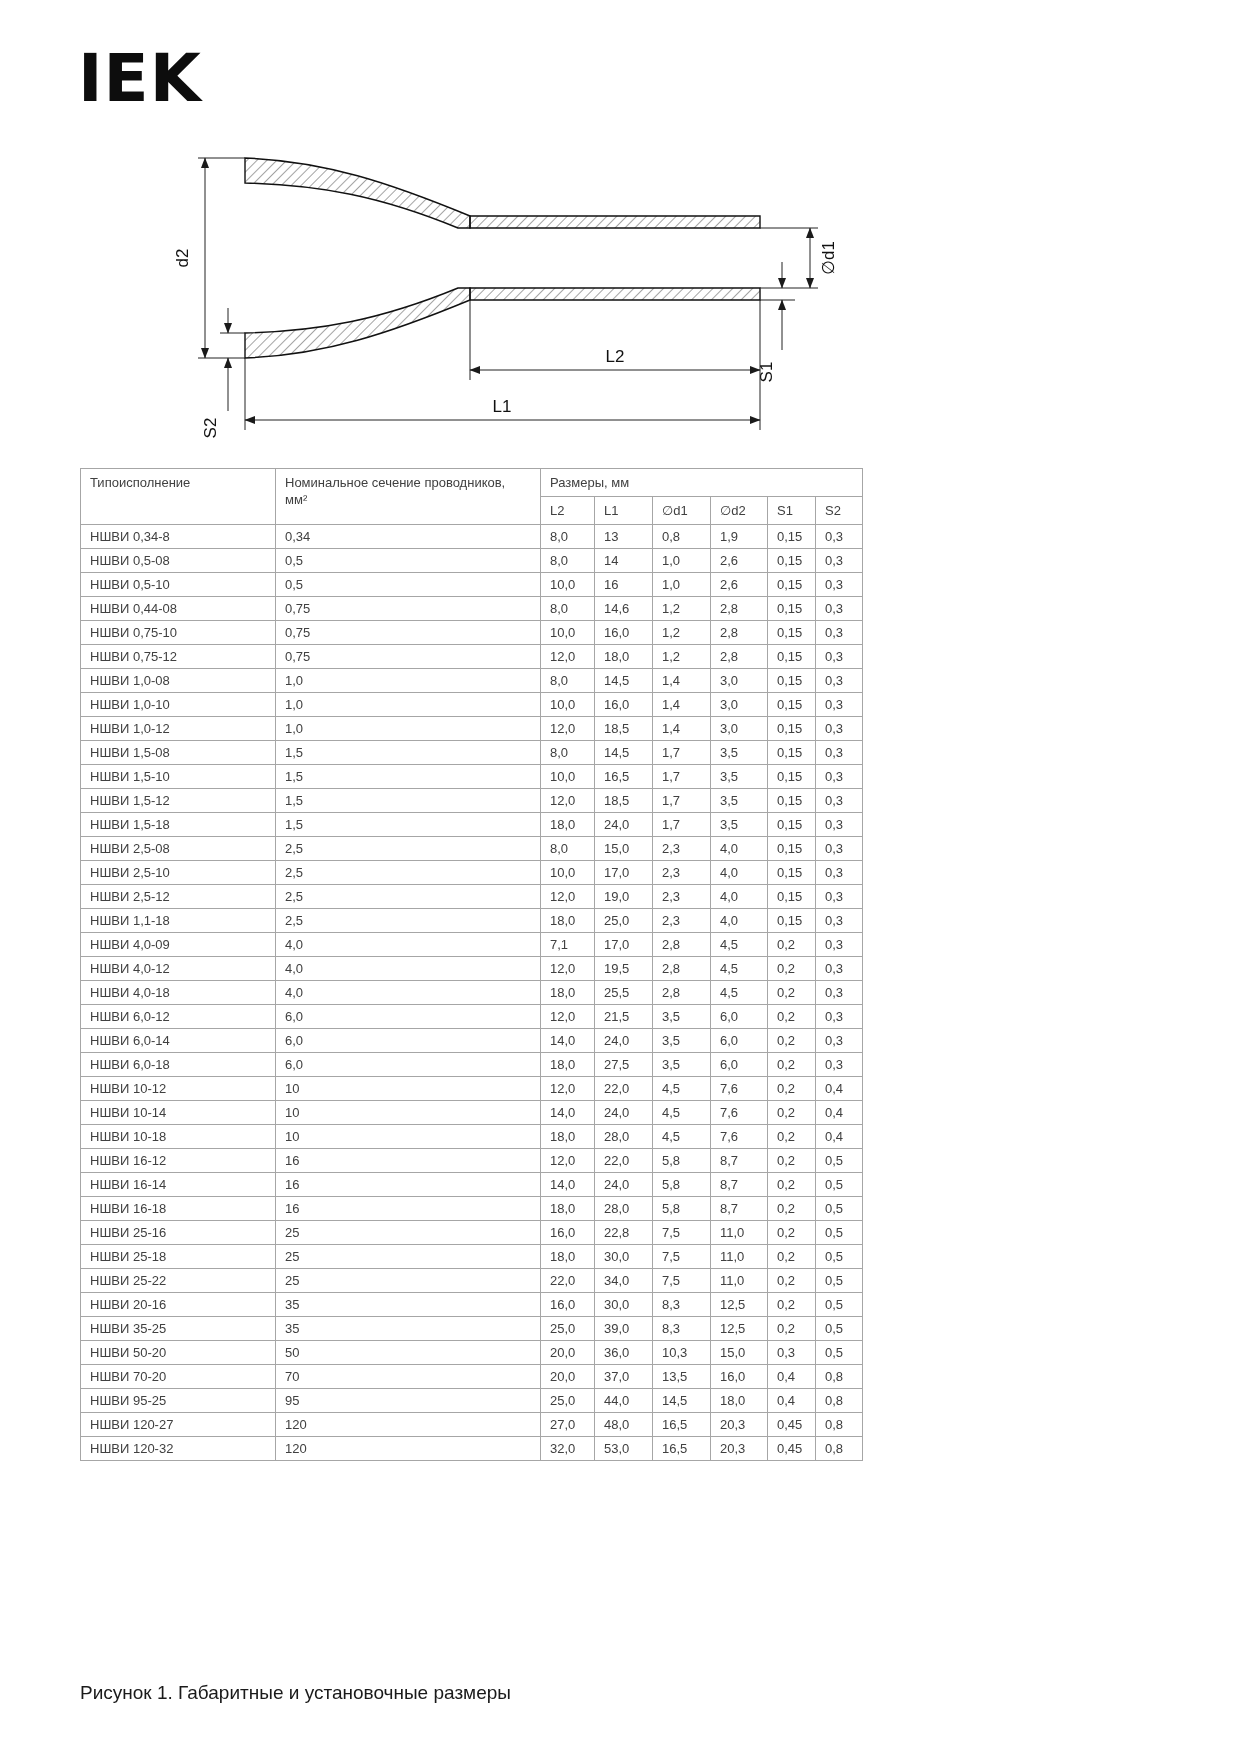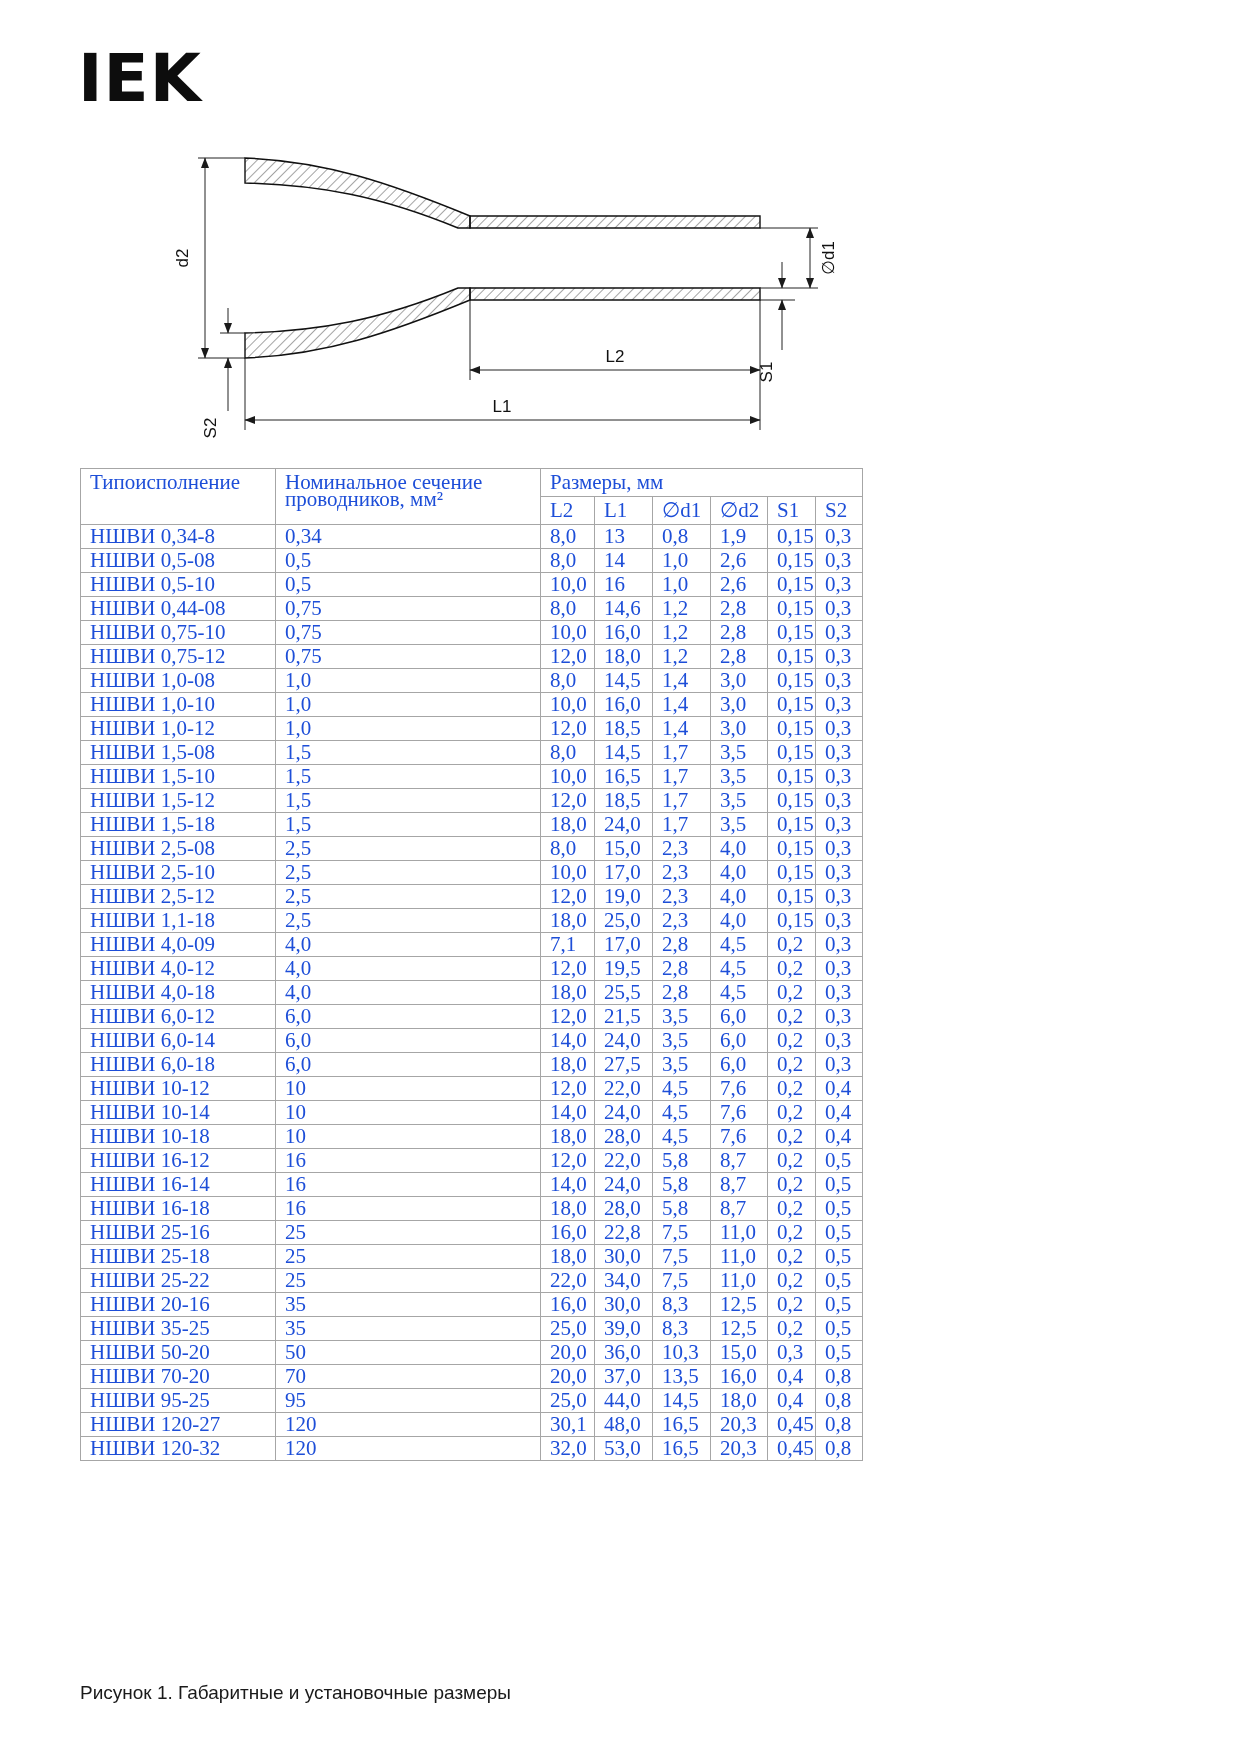--- a/index.html
+++ b/index.html
@@ -38,23 +38,22 @@
   .spec-table-wrap {
     position: absolute;
     left: 80px;
     top: 468px;
     width: 782px;
   }
   table.spec {
     width: 782px;
     border-collapse: collapse;
     table-layout: fixed;
-    font-size: 21px;
-    color: #1d4ed8;
-    font-family: Liberation Serif, serif;
+    font-size: 13px;
+    color: #404040;
   }
   table.spec th, table.spec td {
     border: 1px solid #a6a6a6;
     padding: 3px 9px;
     text-align: left;
     font-weight: normal;
     line-height: 17px;
     overflow: hidden;
     white-space: nowrap;
   }
@@ -522,21 +521,21 @@
             <td>25,0</td>
             <td>44,0</td>
             <td>14,5</td>
             <td>18,0</td>
             <td>0,4</td>
             <td>0,8</td>
           </tr>
           <tr>
             <td>НШВИ 120-27</td>
             <td>120</td>
-            <td>30,1</td>
+            <td>27,0</td>
             <td>48,0</td>
             <td>16,5</td>
             <td>20,3</td>
             <td>0,45</td>
             <td>0,8</td>
           </tr>
           <tr>
             <td>НШВИ 120-32</td>
             <td>120</td>
             <td>32,0</td>

